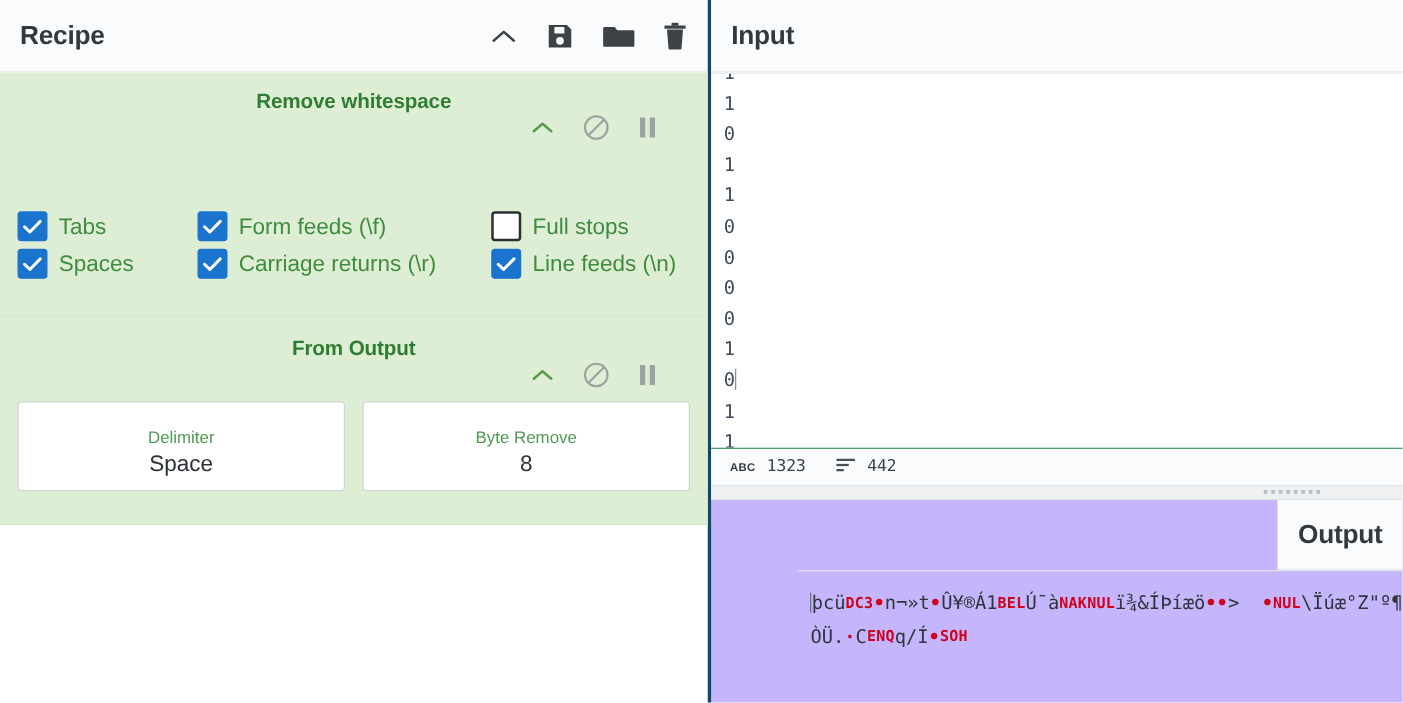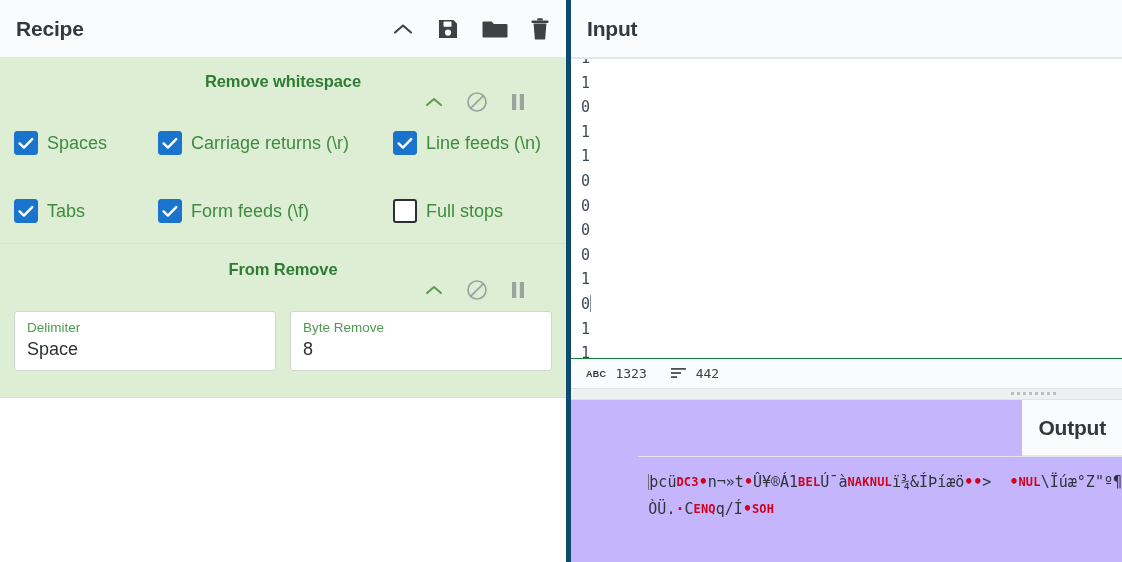--- a/index.html
+++ b/index.html
@@ -19,25 +19,26 @@
     width: 1122px;
     height: 562px;
     display: flex;
   }
 
   
   #recipe-pane {
     width: 572px;
     height: 562px;
     box-sizing: border-box;
-    border-right: 5px solid #0c4a6e;
+    border-right: 3px solid #0c4a6e;
     background: #ffffff;
     display: flex;
     flex-direction: column;
     position: relative;
+    text-align: center;
   }
   .pane-title-bar {
     height: 58px;
     box-sizing: border-box;
     background: #fafbfc;
     border-bottom: 1px solid #e3e6e8;
     display: flex;
     align-items: center;
     padding: 0 16px 0 16px;
     flex: 0 0 auto;
@@ -134,21 +135,21 @@
   .arg-row {
     display: flex;
     gap: 14px;
     padding-top: 2px;
   }
   .field {
     background: #ffffff;
     border: 1px solid #cfd6d0;
     border-radius: 3px;
     box-sizing: border-box;
-    padding: 7px 12px 9px 12px;
+    padding: 19px 12px 9px 12px;
     display: flex;
     flex-direction: column;
   }
   .field-label {
     font-size: 13.5px;
     color: #4f9a52;
     line-height: 17px;
   }
   .field-value {
     font-size: 18px;
@@ -358,20 +359,43 @@
             <span class="op-ico">
               <svg width="16" height="20" viewBox="0 0 16 20" aria-hidden="true">
                 <rect x="2" y="2" width="4.2" height="16" fill="#9aa3a0"></rect>
                 <rect x="9.8" y="2" width="4.2" height="16" fill="#9aa3a0"></rect>
               </svg>
             </span>
           </div>
         </div>
         <div class="op-args">
 
+          <div class="checkbox-row" style="margin-top:44px;margin-bottom:0">
+            <label class="checkbox-item" style="width:144px">
+              <span class="cb-box checked">
+                <svg width="16" height="13" viewBox="0 0 16 13" aria-hidden="true">
+                  <path d="M1.6 6.4 L5.9 10.6 L14.2 2.1" fill="none" stroke="#ffffff" stroke-width="2.4" stroke-linecap="round" stroke-linejoin="round"></path>
+                </svg>
+              </span>
+              <span class="cb-label">Tabs</span>
+            </label>
+            <label class="checkbox-item" style="width:235px">
+              <span class="cb-box checked">
+                <svg width="16" height="13" viewBox="0 0 16 13" aria-hidden="true">
+                  <path d="M1.6 6.4 L5.9 10.6 L14.2 2.1" fill="none" stroke="#ffffff" stroke-width="2.4" stroke-linecap="round" stroke-linejoin="round"></path>
+                </svg>
+              </span>
+              <span class="cb-label">Form feeds (\f)</span>
+            </label>
+            <label class="checkbox-item">
+              <span class="cb-box unchecked"></span>
+              <span class="cb-label">Full stops</span>
+            </label>
+          </div>
+
           <div class="checkbox-row">
             <label class="checkbox-item" style="width:144px">
               <span class="cb-box checked">
                 <svg width="16" height="13" viewBox="0 0 16 13" aria-hidden="true">
                   <path d="M1.6 6.4 L5.9 10.6 L14.2 2.1" fill="none" stroke="#ffffff" stroke-width="2.4" stroke-linecap="round" stroke-linejoin="round"></path>
                 </svg>
               </span>
               <span class="cb-label">Spaces</span>
             </label>
             <label class="checkbox-item" style="width:235px">
@@ -385,49 +409,26 @@
             <label class="checkbox-item">
               <span class="cb-box checked">
                 <svg width="16" height="13" viewBox="0 0 16 13" aria-hidden="true">
                   <path d="M1.6 6.4 L5.9 10.6 L14.2 2.1" fill="none" stroke="#ffffff" stroke-width="2.4" stroke-linecap="round" stroke-linejoin="round"></path>
                 </svg>
               </span>
               <span class="cb-label">Line feeds (\n)</span>
             </label>
           </div>
 
-          <div class="checkbox-row" style="margin-top:44px;margin-bottom:0">
-            <label class="checkbox-item" style="width:144px">
-              <span class="cb-box checked">
-                <svg width="16" height="13" viewBox="0 0 16 13" aria-hidden="true">
-                  <path d="M1.6 6.4 L5.9 10.6 L14.2 2.1" fill="none" stroke="#ffffff" stroke-width="2.4" stroke-linecap="round" stroke-linejoin="round"></path>
-                </svg>
-              </span>
-              <span class="cb-label">Tabs</span>
-            </label>
-            <label class="checkbox-item" style="width:235px">
-              <span class="cb-box checked">
-                <svg width="16" height="13" viewBox="0 0 16 13" aria-hidden="true">
-                  <path d="M1.6 6.4 L5.9 10.6 L14.2 2.1" fill="none" stroke="#ffffff" stroke-width="2.4" stroke-linecap="round" stroke-linejoin="round"></path>
-                </svg>
-              </span>
-              <span class="cb-label">Form feeds (\f)</span>
-            </label>
-            <label class="checkbox-item">
-              <span class="cb-box unchecked"></span>
-              <span class="cb-label">Full stops</span>
-            </label>
-          </div>
-
         </div>
       </div>
 
       <div class="operation">
         <div class="op-header" style="padding-top:16px;padding-bottom:8px">
-          <div class="op-title">From Remove</div>
+          <div class="op-title">From Output</div>
           <div class="op-icons">
             <span class="op-ico">
               <svg width="20" height="12" viewBox="0 0 20 12" aria-hidden="true">
                 <path d="M3 9 L10 3 L17 9" fill="none" stroke="#5a9a4e" stroke-width="2" stroke-linecap="round" stroke-linejoin="round"></path>
               </svg>
             </span>
             <span class="op-ico">
               <svg width="22" height="22" viewBox="0 0 22 22" aria-hidden="true">
                 <circle cx="11" cy="11" r="9" fill="none" stroke="#9aa3a0" stroke-width="1.7"></circle>
                 <line x1="4.8" y1="17.2" x2="17.2" y2="4.8" stroke="#9aa3a0" stroke-width="1.7"></line>

